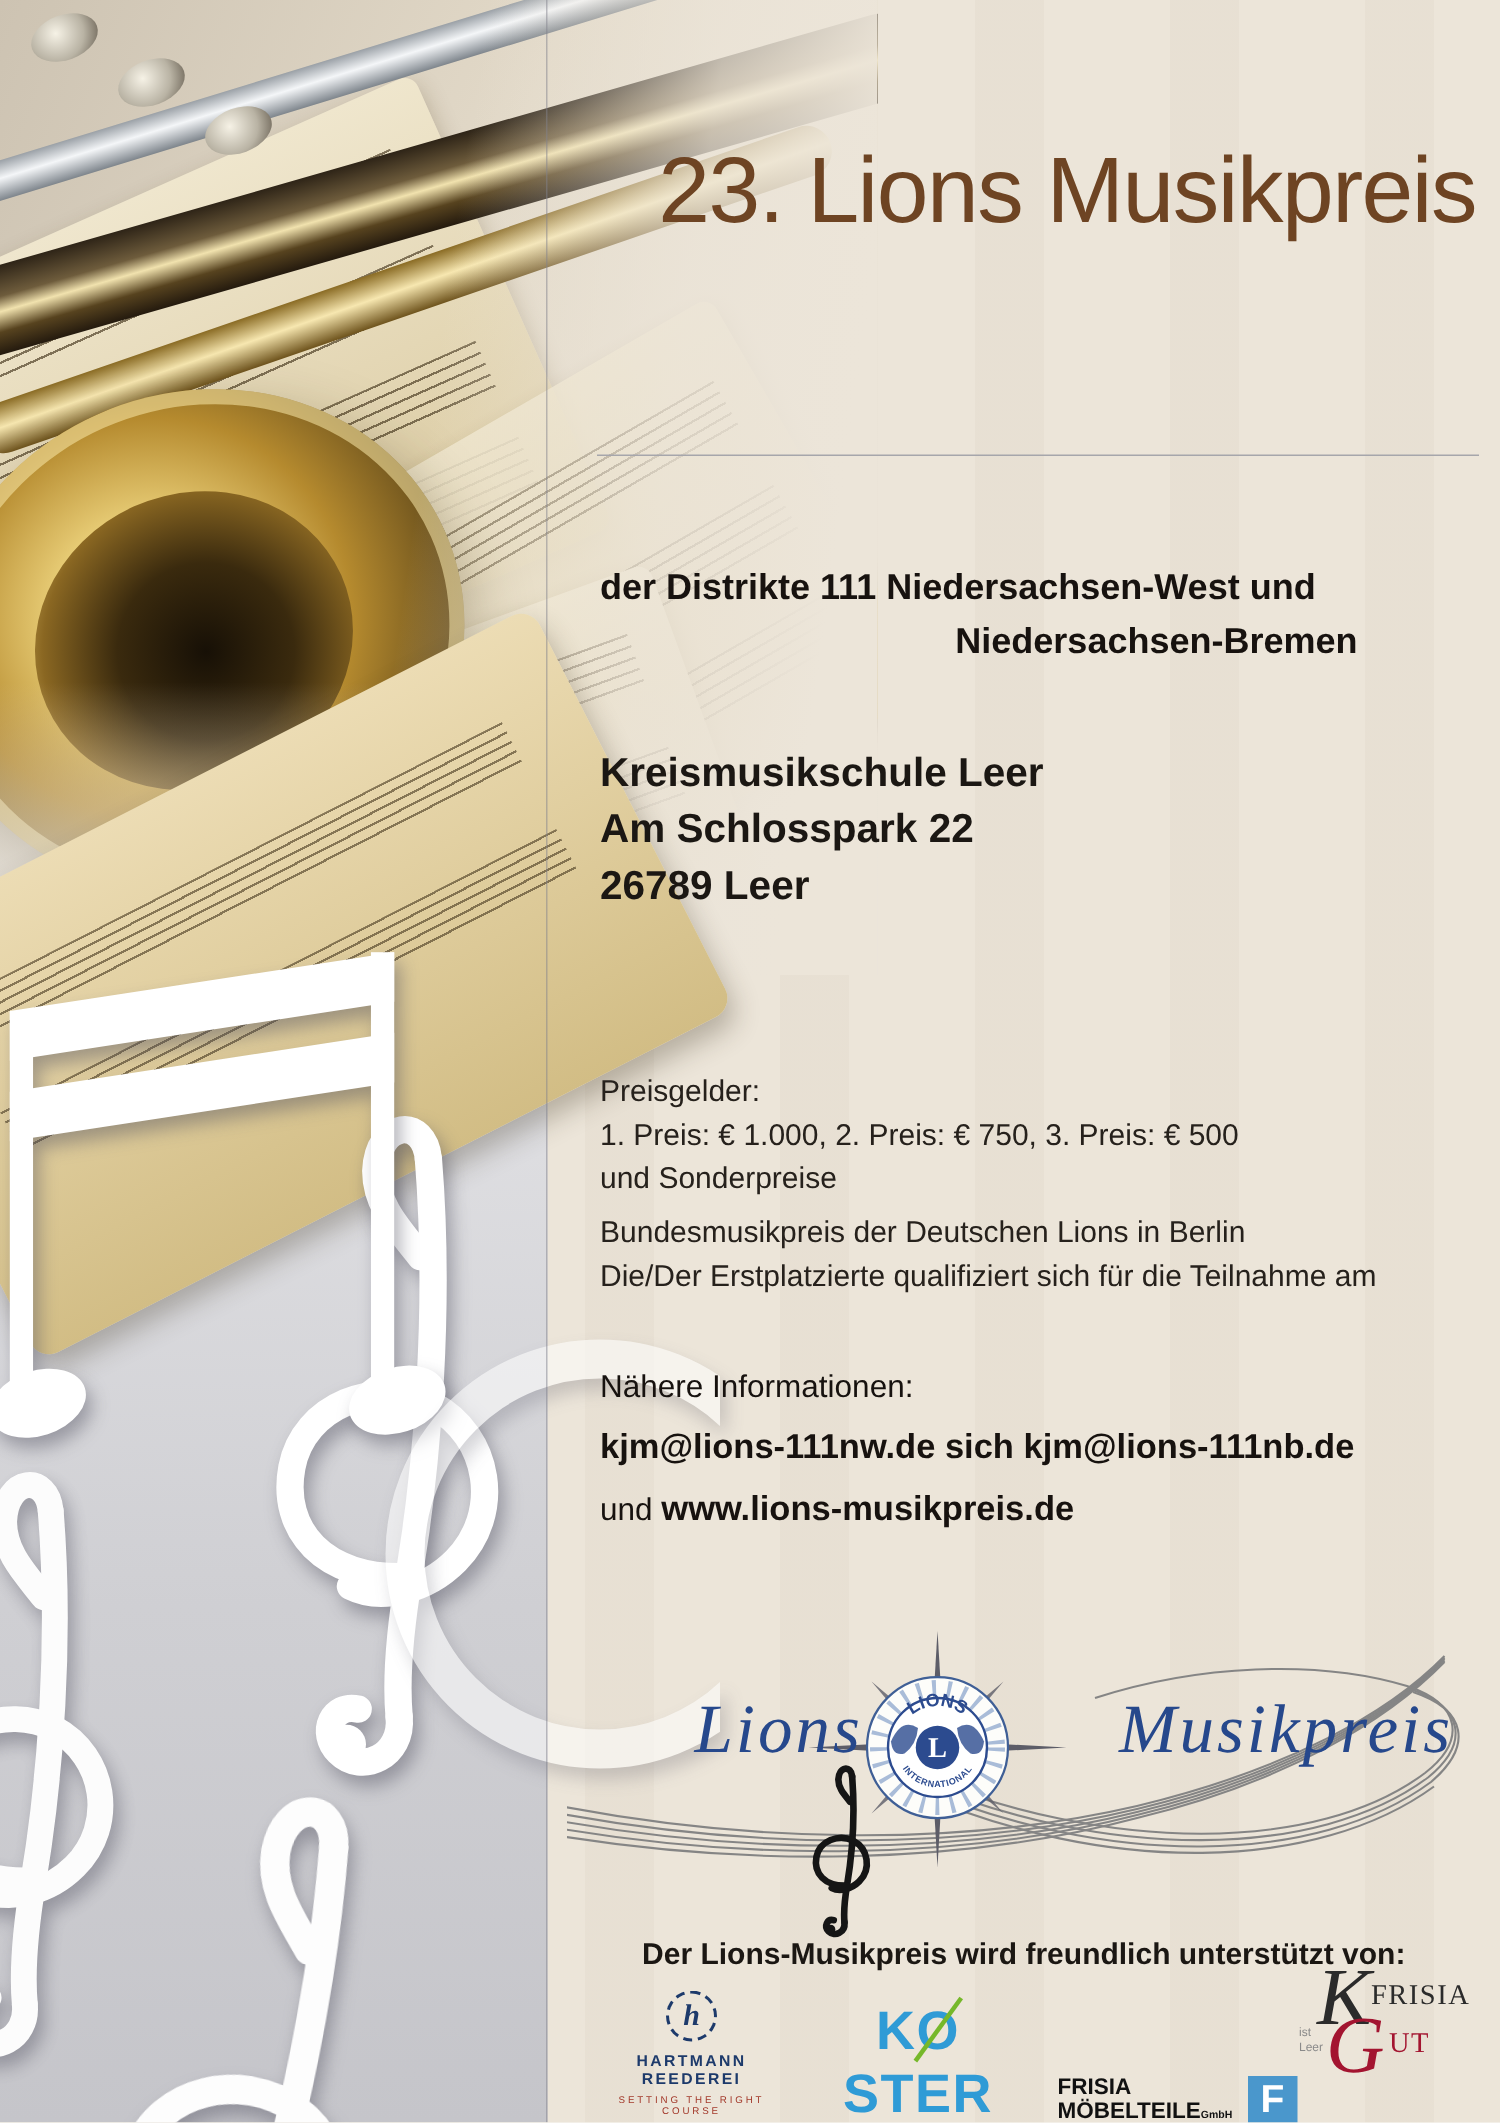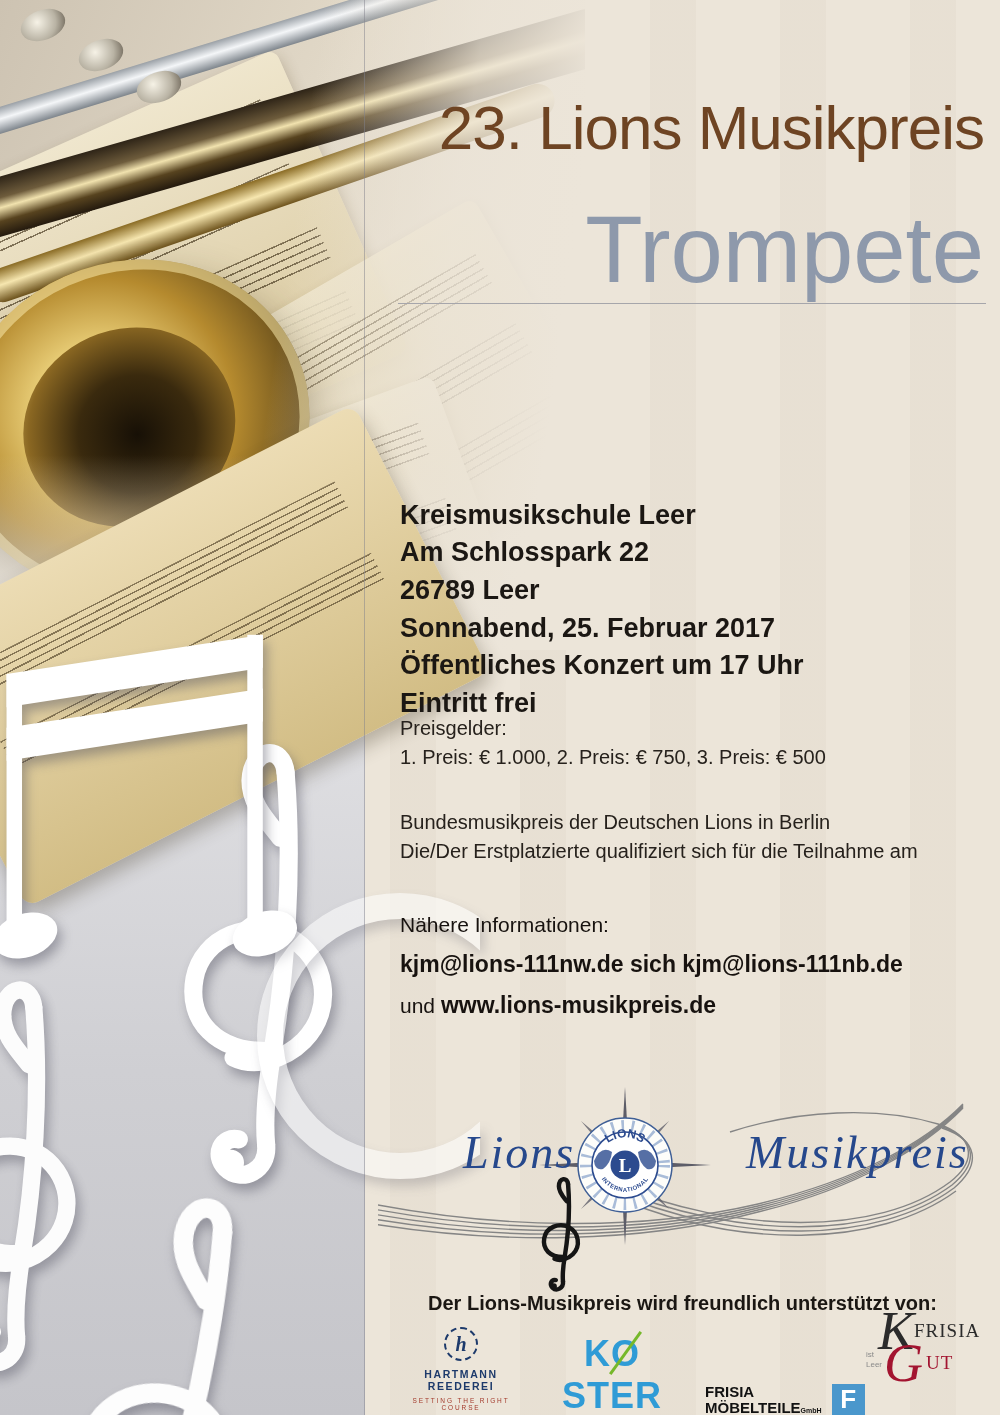--- a/index.html
+++ b/index.html
@@ -171,39 +171,38 @@
     </svg>
     <svg class="deco" style="left:180px;top:330px;opacity:.55;" width="300" height="300" viewBox="0 0 300 300">
       <circle cx="220" cy="150" r="130" fill="none" stroke="#ffffff" stroke-width="26"></circle>
     </svg>
   </div>
 
   <div class="vline"></div>
 
   <div class="content">
     <div class="title">23. Lions Musikpreis</div>
-    <div class="subtitle">Trompete</div>
     <div class="rule"></div>
 
+    <div class="blk distrikte">
+      <div>der Distrikte 111 Niedersachsen-West und</div>
+      <div class="l2">Niedersachsen-Bremen</div>
+    </div>
 
     <div class="blk venue">
       <div>Kreismusikschule Leer</div>
       <div>Am Schlosspark 22</div>
       <div>26789 Leer</div>
     </div>
 
-    <div class="blk event">
-      <div>Sonnabend, 25. Februar 2017</div>
-      <div>Öffentliches Konzert um 17 Uhr</div>
-      <div>Eintritt frei</div>
-    </div>
 
     <div class="blk prizes">
       <div>Preisgelder:</div>
       <div>1. Preis: € 1.000, 2. Preis: € 750, 3. Preis: € 500</div>
+      <div>und Sonderpreise</div>
     </div>
 
     <div class="blk qualify">
       <div>Bundesmusikpreis der Deutschen Lions in Berlin</div>
       <div>Die/Der Erstplatzierte qualifiziert sich für die Teilnahme am</div>
     </div>
 
     <div class="blk info">
       <div class="h">Nähere Informationen:</div>
       <div class="mail">kjm@lions-111nw.de sich kjm@lions-111nb.de</div>

